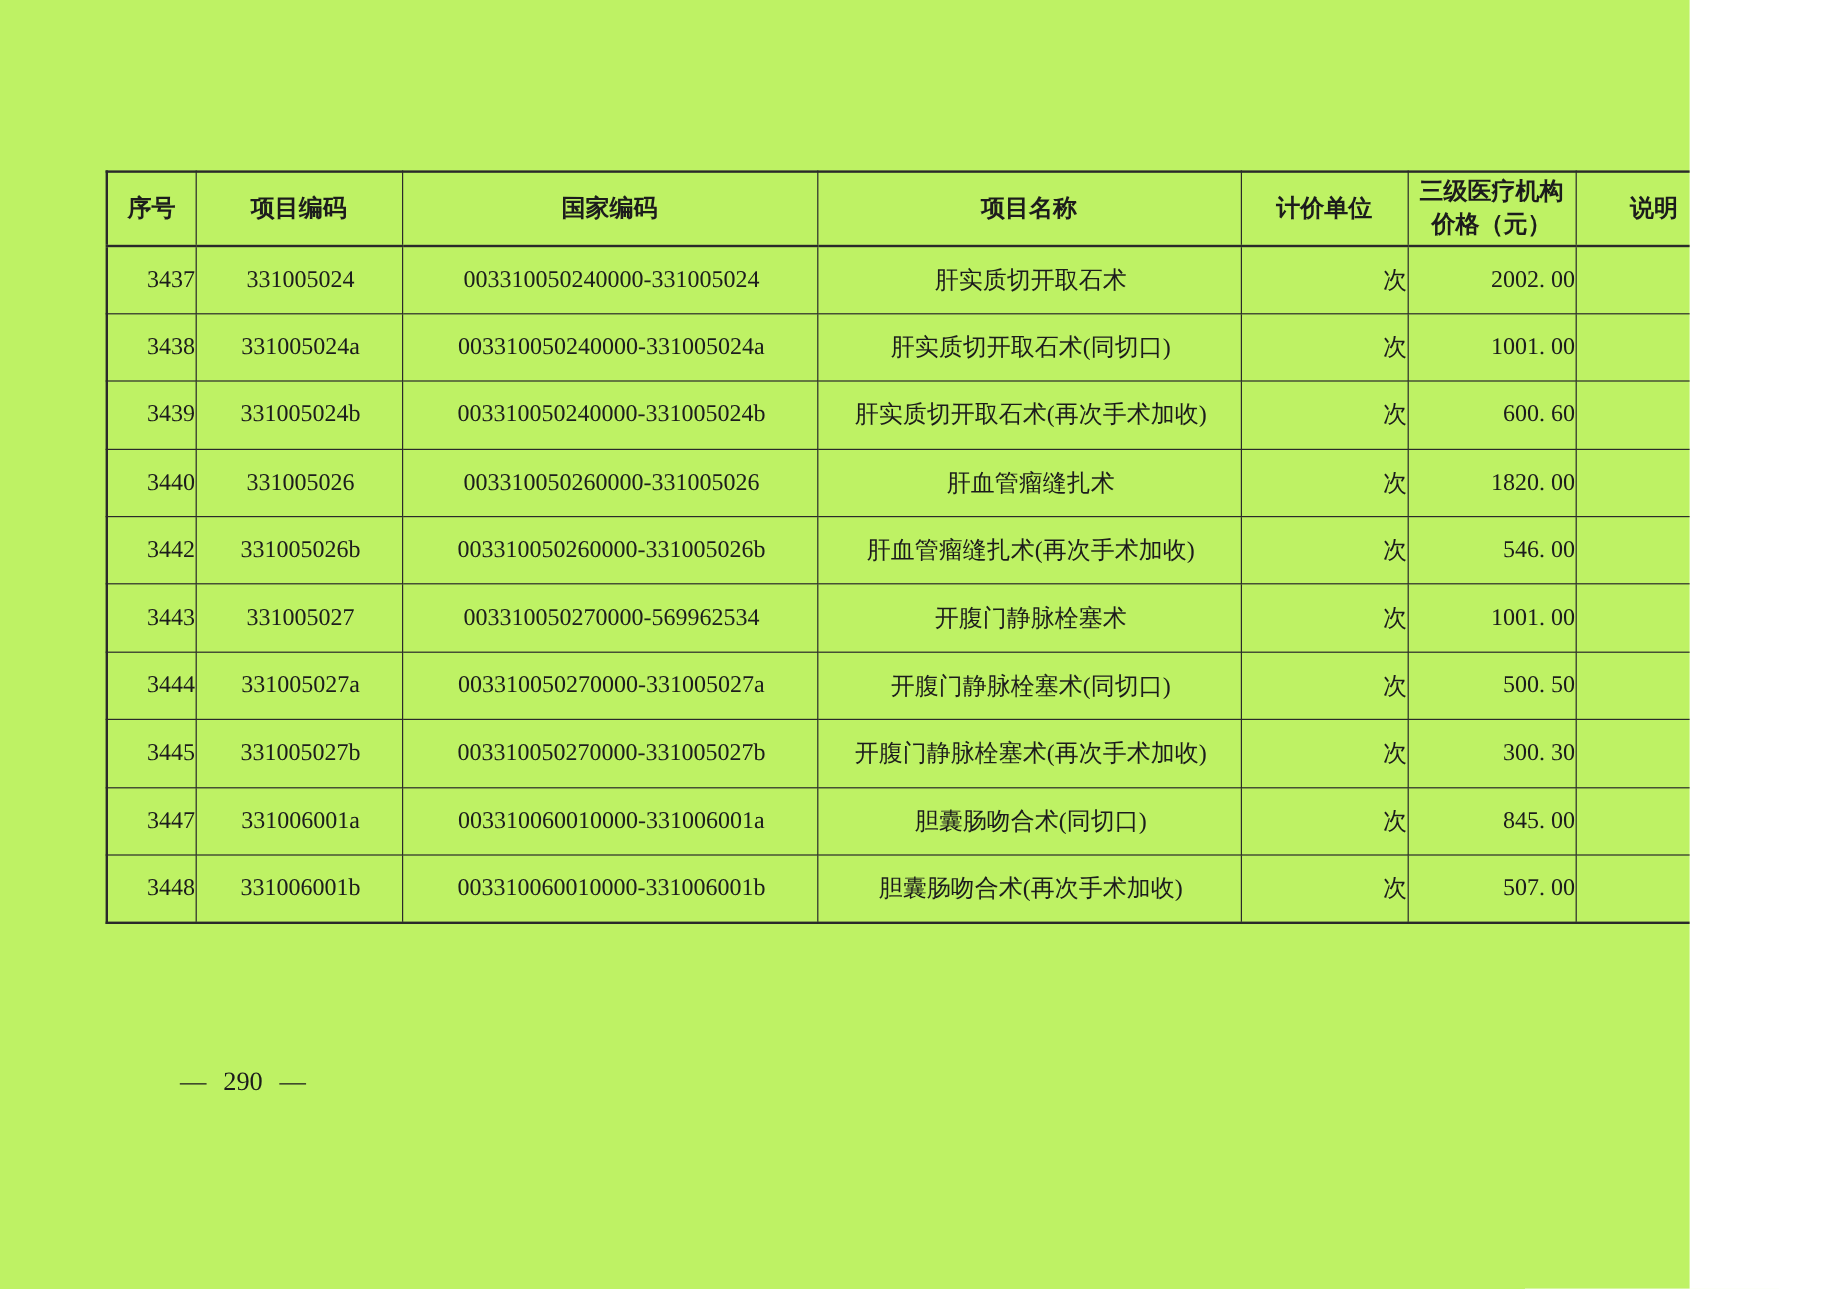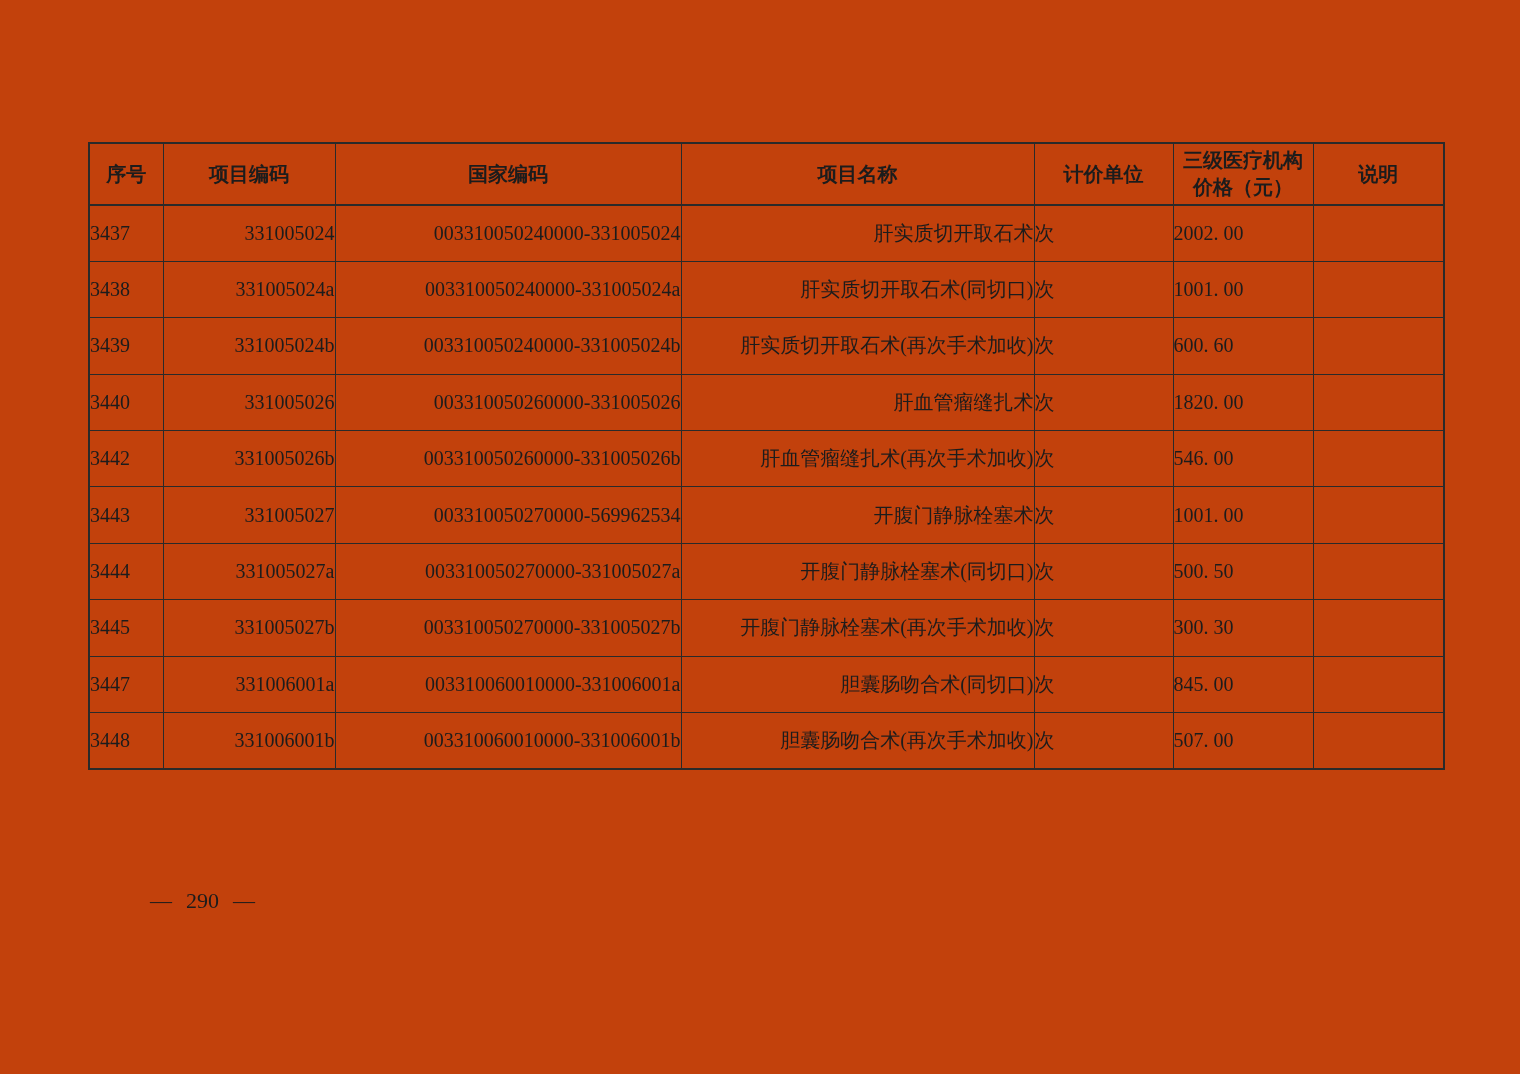--- a/index.html
+++ b/index.html
@@ -4,22 +4,22 @@
 <style>
   * { margin: 0; padding: 0; box-sizing: border-box; }
   html, body {
     width: 1520px; height: 1074px;
     background: #ffffff;
     font-family: "Liberation Serif", "DejaVu Serif", serif;
     color: #1c1c1c;
   }
   .page {
     position: relative;
-    width: 1520px; height: 1074px;
-    background: #c2410c;
+    width: 1408px; height: 1074px;
+    background: #bef264;
     overflow: hidden;
   }
   table.price-table {
     position: absolute;
     left: 88px; top: 142px;
     width: 1355px;
     border-collapse: collapse;
     table-layout: fixed;
     border: 2px solid #2a2a2a;
   }
@@ -32,22 +32,22 @@
   }
   .price-table thead tr { height: 62px; }
   .price-table thead th {
     font-family: "Liberation Sans", "DejaVu Sans", sans-serif;
     font-weight: bold;
     text-align: center;
     border-bottom: 2.5px solid #2a2a2a;
     line-height: 1.35;
   }
   .price-table tbody tr { height: 56.4px; }
-  .price-table td.c-center { text-align: left; }
-  .price-table td.c-left   { text-align: right; padding-left: 3px; margin-left: 40px; }
+  .price-table td.c-center { text-align: right; }
+  .price-table td.c-left   { text-align: center; padding-left: 3px; margin-left: 40px; }
   .footer-pageno {
     position: absolute;
     left: 150px; top: 888px;
     font-size: 22px;
     color: #1c1c1c;
     letter-spacing: 0;
     white-space: nowrap;
   }
   .footer-pageno .dash { display: inline-block; }
   .footer-pageno .num  { display: inline-block; margin: 0 14px; }

